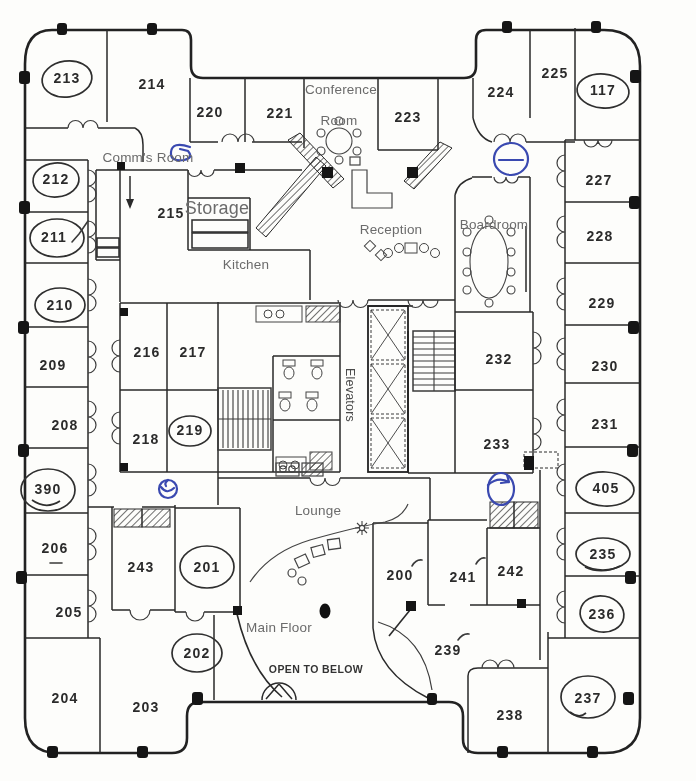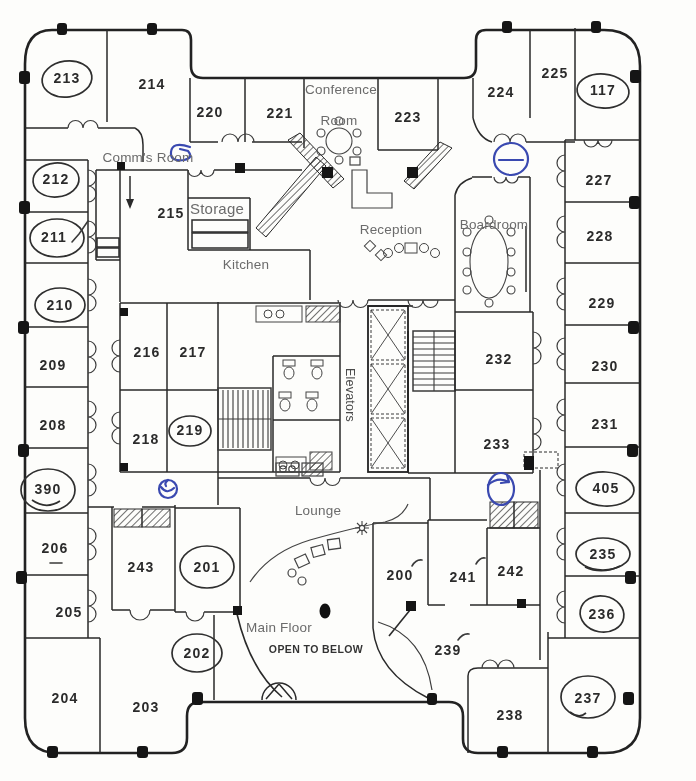--- a/index.html
+++ b/index.html
@@ -3,23 +3,23 @@
 <meta charset="utf-8">
 <style>
   html,body{margin:0;padding:0;background:#ffffff;}
   #plan{position:relative;width:696px;height:781px;background:#fdfdfb;overflow:hidden;
         font-family:"Liberation Sans",sans-serif;}
   #plan svg{position:absolute;left:0;top:0;}
   .num{position:absolute;transform:translate(-50%,-50%);font:700 14px "Liberation Sans",sans-serif;
        color:#2b2b2b;letter-spacing:1.2px;white-space:nowrap;}
   .lbl{position:absolute;transform:translate(-50%,-50%);font:400 13.5px "Liberation Sans",sans-serif;
        color:#6b6b6b;letter-spacing:.2px;white-space:nowrap;}
-  .lbl.small{font-size:15px;}
+  .lbl.small{font-size:18px;}
   .lbl.vert{transform:translate(-50%,-50%) rotate(90deg);font-size:12.5px;color:#4a4a4a;}
-  .lbl.openbelow{font:700 10.5px "Liberation Sans",sans-serif;color:#333;letter-spacing:.4px;}
+  .lbl.openbelow{font:700 10.5px "Liberation Sans",sans-serif;color:#333;letter-spacing:.4px;margin-top:20px;}
 </style>
 </head>
 <body>
 
 <div id="plan">
 
 <svg width="696" height="781" viewBox="0 0 696 781">
   <defs>
     <pattern id="hx" width="5" height="5" patternUnits="userSpaceOnUse" patternTransform="rotate(45)">
       <line x1="0" y1="0" x2="0" y2="5" stroke="#333" stroke-width="1.4"></line>
@@ -285,21 +285,21 @@
   </g>
 </svg>
 
 <div class="num" style="left:207px;top:567px">201</div>
 <div class="num" style="left:197px;top:653px">202</div>
 <div class="num" style="left:146px;top:707px">203</div>
 <div class="num" style="left:65px;top:698px">204</div>
 <div class="num" style="left:69px;top:612px">205</div>
 <div class="num" style="left:55px;top:548px">206</div>
 <div class="num" style="left:48px;top:489px">390</div>
-<div class="num" style="left:53px;top:425px">208</div>
+<div class="num" style="left:65px;top:425px">208</div>
 <div class="num" style="left:53px;top:365px">209</div>
 <div class="num" style="left:60px;top:305px">210</div>
 <div class="num" style="left:54px;top:237px">211</div>
 <div class="num" style="left:56px;top:179px">212</div>
 <div class="num" style="left:67px;top:78px">213</div>
 <div class="num" style="left:152px;top:84px">214</div>
 <div class="num" style="left:171px;top:213px">215</div>
 <div class="num" style="left:147px;top:352px">216</div>
 <div class="num" style="left:193px;top:352px">217</div>
 <div class="num" style="left:146px;top:439px">218</div>

